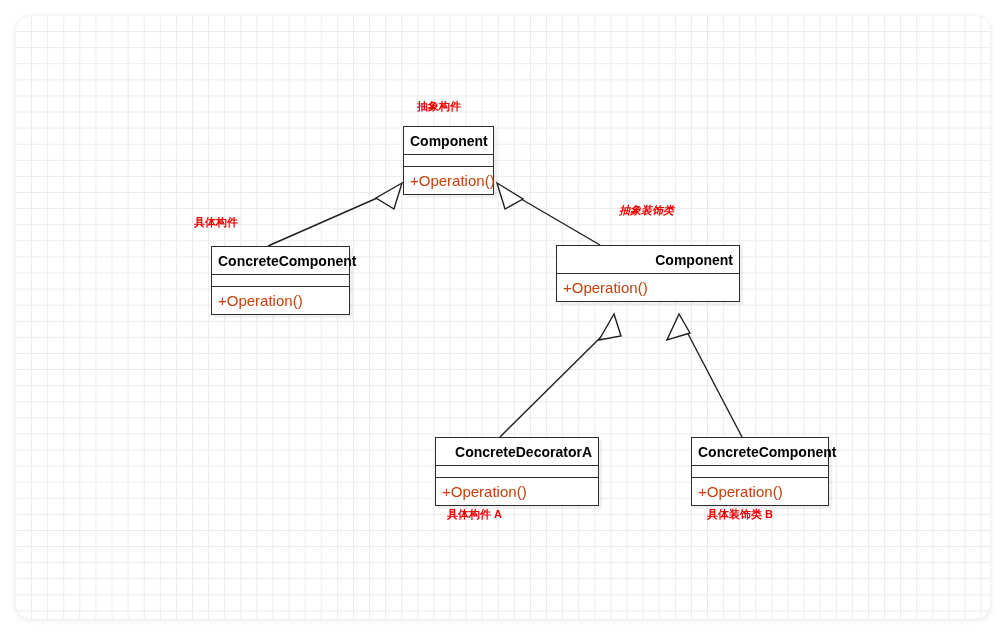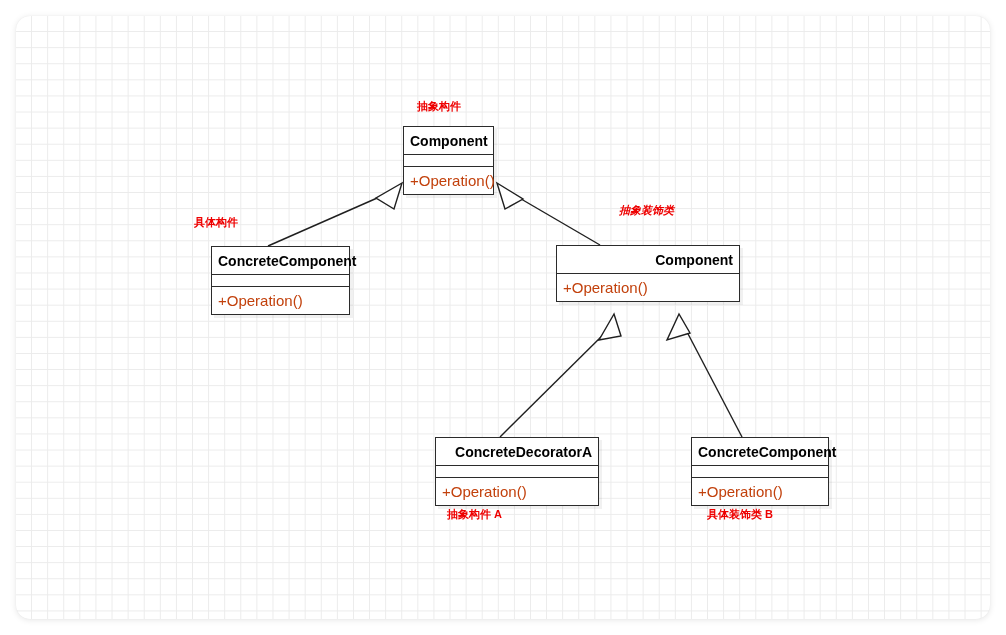--- a/index.html
+++ b/index.html
@@ -163,14 +163,14 @@
   <div class="uml-name">ConcreteComponent</div>
   <div class="uml-attrs empty"></div>
   <div class="uml-ops">
     <div class="uml-row">+Operation()</div>
   </div>
 </div>
 
 <div class="anno" id="anno-component">抽象构件</div>
 <div class="anno" id="anno-concrete">具体构件</div>
 <div class="anno" id="anno-decorator">抽象装饰类</div>
-<div class="anno" id="anno-decA">抽象构件 A</div>
+<div class="anno" id="anno-decA">具体构件 A</div>
 <div class="anno" id="anno-decB">具体装饰类 B</div>
 
 </body></html>

